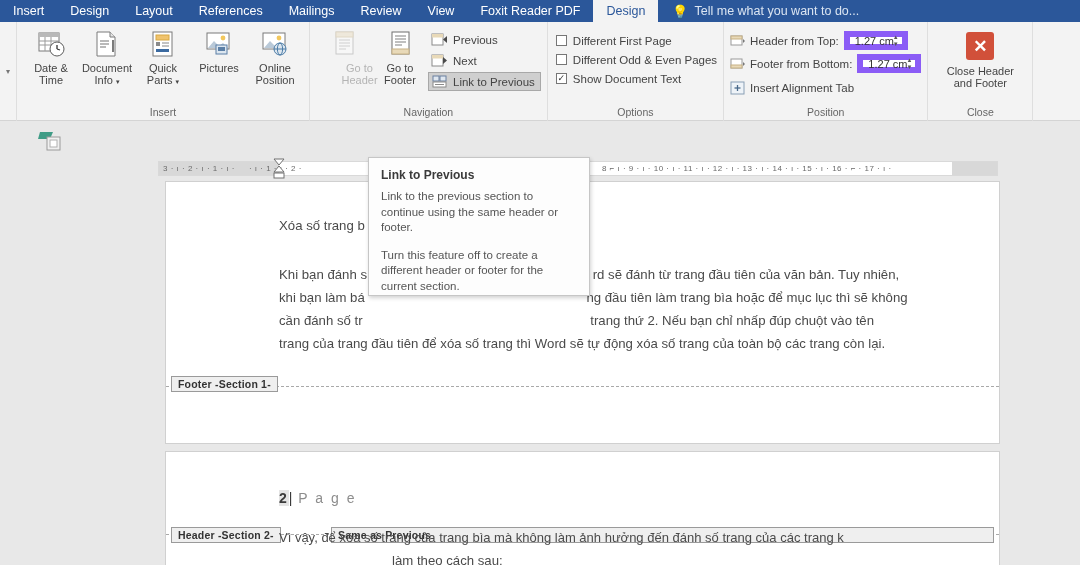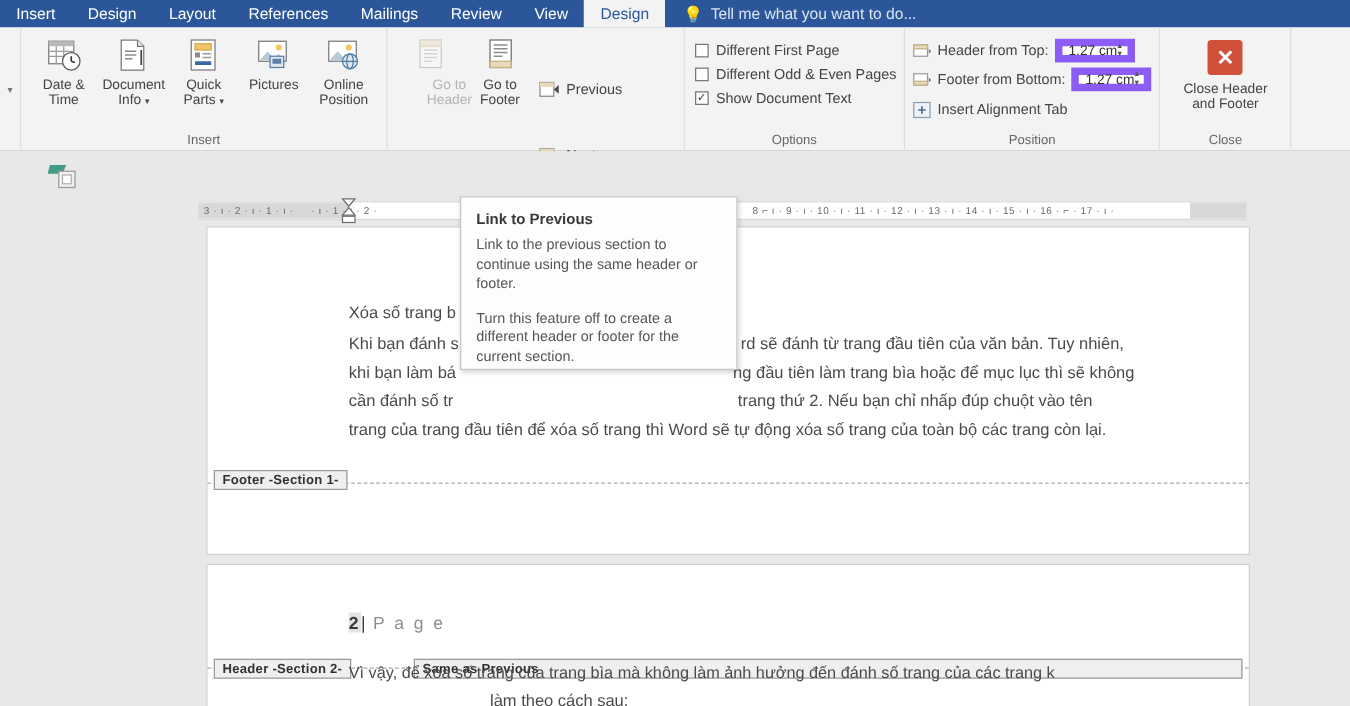--- a/index.html
+++ b/index.html
@@ -58,21 +58,21 @@
   .bigbtn .lbl{
     font-size:11px; color:#444; text-align:center; line-height:12px;
     margin-top:3px;
   }
   .bigbtn.dis .lbl{ color:#b4b4b4;margin-left:31px; }
   .bigbtn.dis svg{ opacity:.4; }
   .colbtns{ display:flex; flex-direction:column; gap:2px; padding-top:4px;}
   .smallbtn{
     display:flex; align-items:center; gap:5px;
     padding:2px 6px 2px 3px; font-size:11.5px; color:#444;
-    height:19px; white-space:nowrap; cursor:default;margin-top:32px;
+    height:19px; white-space:nowrap; cursor:default;
   }
   .smallbtn.hover{
     background:#cfcfcf; border:1px solid #a8a8a8; padding:1px 5px 1px 2px;
   }
   .chk{ display:flex; align-items:center; gap:6px; height:19px;
         font-size:11.5px; color:#444; white-space:nowrap; padding-left:2px;}
   .box{
     width:11px; height:11px; border:1px solid #767676; background:#fff;
     display:inline-flex; align-items:center; justify-content:center;
     font-size:9px; color:#333; line-height:1;
@@ -154,20 +154,21 @@
 <body>
 
 <div class="tabbar">
   <div class="tab">Insert</div>
   <div class="tab">Design</div>
   <div class="tab">Layout</div>
   <div class="tab">References</div>
   <div class="tab">Mailings</div>
   <div class="tab">Review</div>
   <div class="tab">View</div>
+  <div class="tab">Foxit Reader PDF</div>
   <div class="tab active">Design</div>
   <div class="tellme">
     <span class="bulb">💡</span>
     <span>Tell me what you want to do...</span>
   </div>
 </div>
 
 <div class="ribbon">
 
   <div class="grp" style="width:16px;padding:0;justify-content:center;">
@@ -404,21 +405,21 @@
     </div>
   </div>
 
   <svg style="position:absolute;left:272px;top:37px;" width="14" height="22">
     <path d="M2 1 l10 0 l-5 6 z" fill="#fff" stroke="#707070"></path>
     <path d="M7 8 l5 6 l-10 0 z" fill="#fff" stroke="#707070"></path>
     <rect x="2" y="15" width="10" height="5" fill="#fff" stroke="#707070"></rect>
   </svg>
 
   <div class="page p1">
-    <div class="doctext" style="top:56px;">Xóa số trang b</div>
+    <div class="doctext" style="top:32px;">Xóa số trang b</div>
 
     <div class="doctext" style="top:81px;">
       <span>Khi bạn đánh s</span>
       <span style="padding-left:222px;">rd sẽ đánh từ trang đầu tiên của văn bản. Tuy nhiên,</span>
     </div>
     <div class="doctext" style="top:104px;">
       <span>khi bạn làm bá</span>
       <span style="padding-left:218px;">ng đầu tiên làm trang bìa hoặc để mục lục thì sẽ không</span>
     </div>
     <div class="doctext" style="top:127px;">

